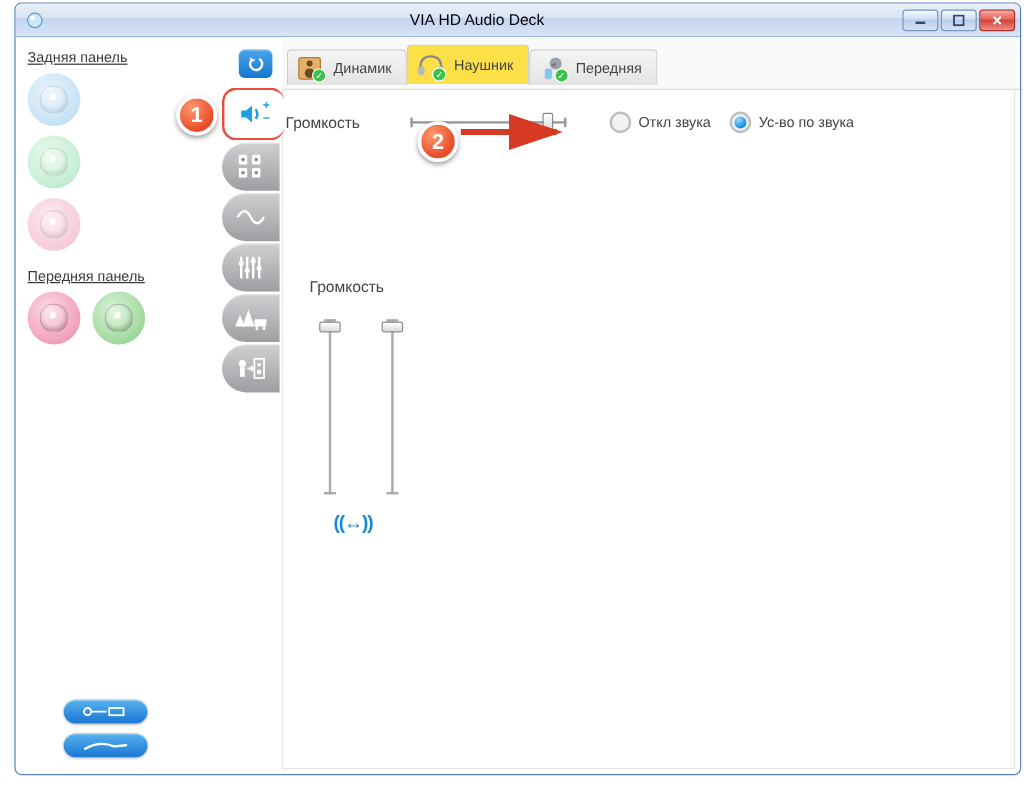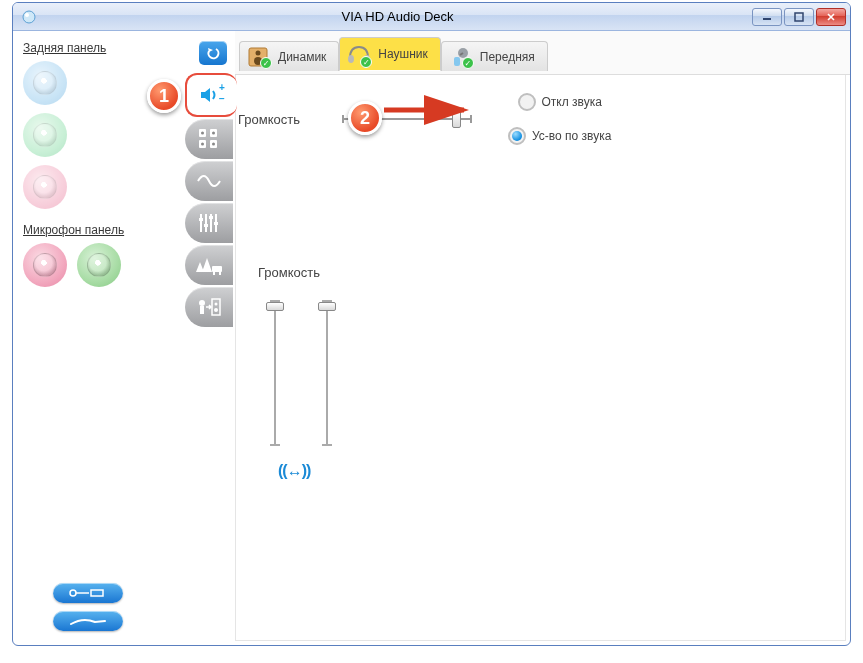--- a/index.html
+++ b/index.html
@@ -216,21 +216,21 @@
   .hslider .track::after{
     content:"";position:absolute;width:2px;height:8px;top:-3px;background:#9a9a9a;
   }
   .hslider .track::before{left:0;} .hslider .track::after{right:0;}
   .hslider .thumb{
     position:absolute; top:1px; width:9px; height:17px;
     background: linear-gradient(#fff,#d9d9d9);
     border:1px solid #888; border-radius:2px;
   }
 
-  .opts { display:flex; align-items:center; gap:16px; margin-left: 22px; flex-direction: column; }
+  .opts { display:flex; align-items:center; gap:16px; margin-left: 22px; }
   .opt { display:flex; align-items:center; gap:6px; font-size:12px; color:#444;}
 
   .arrow-annot{
     position:absolute; left: 118px; top: 20px;
     width: 130px; height: 18px;
     pointer-events:none;
     z-index: 15;
   }
 
   .section2-label { font-size:13px; color:#444; margin: 120px 0 10px 0; }
@@ -296,21 +296,21 @@
       <div class="jack-row">
         <span class="jack blue faded"></span>
       </div>
       <div class="jack-row">
         <span class="jack green faded"></span>
       </div>
       <div class="jack-row">
         <span class="jack pink faded"></span>
       </div>
 
-      <div class="panel-label" style="margin-top:6px;">Микрофон панель</div>
+      <div class="panel-label" style="margin-top:6px;">Передняя панель</div>
       <div class="jack-row">
         <span class="jack pink"></span>
         <span class="jack green2"></span>
       </div>
 
       <div class="spacer"></div>
 
       <div class="pill-btn">
         <svg width="46" height="12">
           <circle cx="8" cy="6" r="3" fill="none" stroke="#fff" stroke-width="1.5"></circle>

